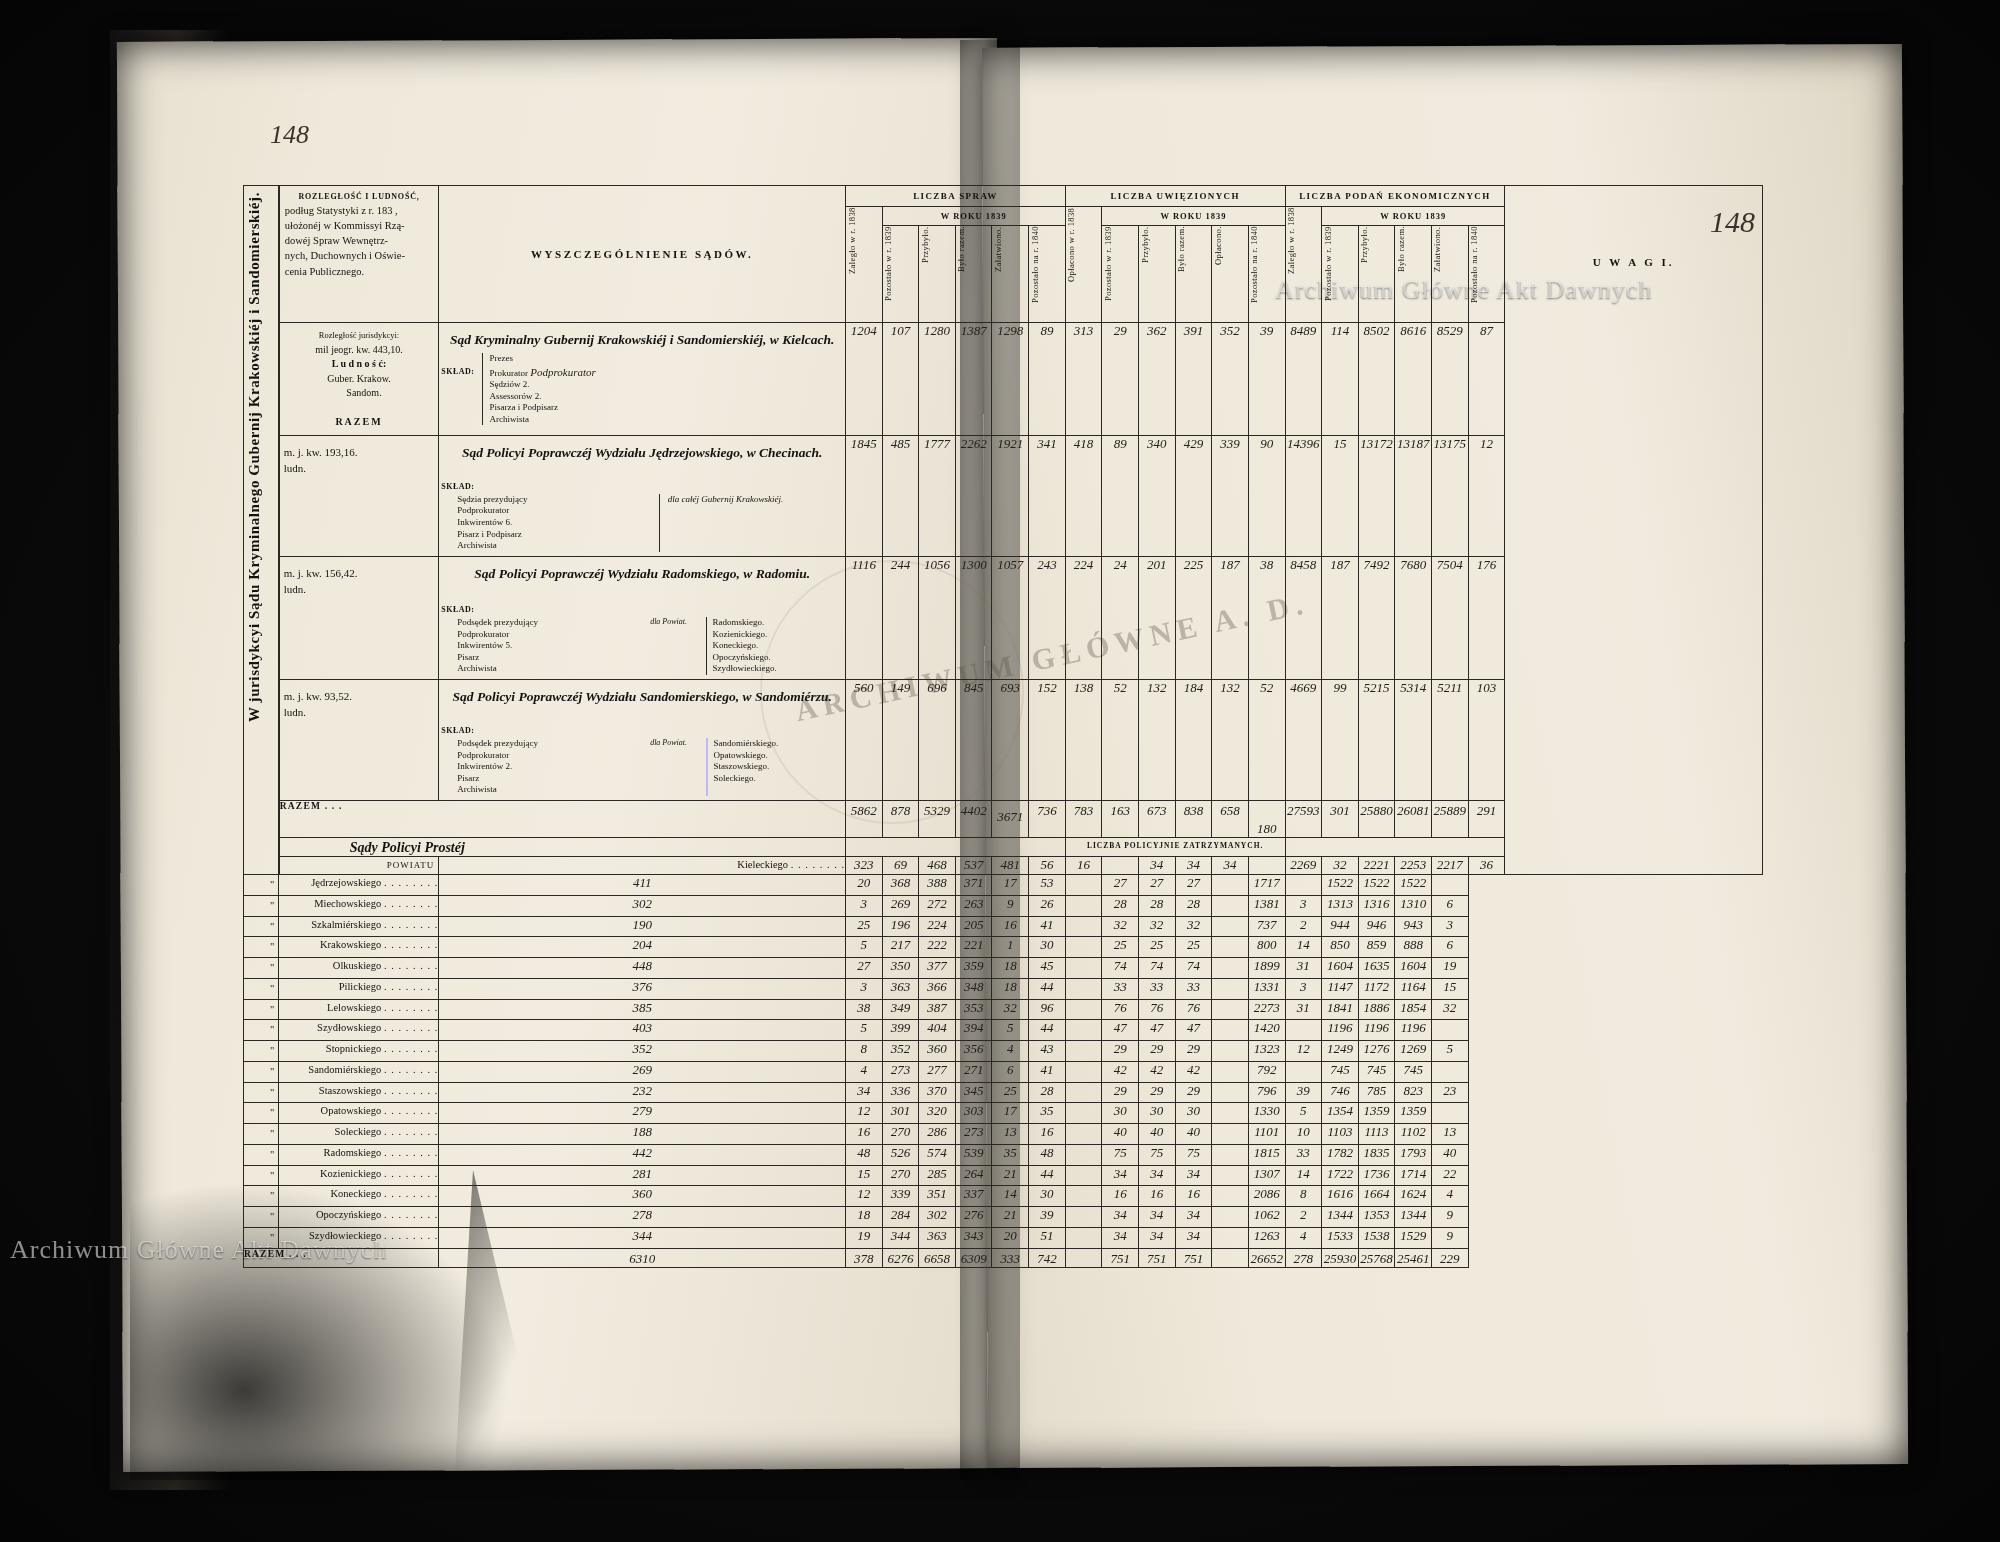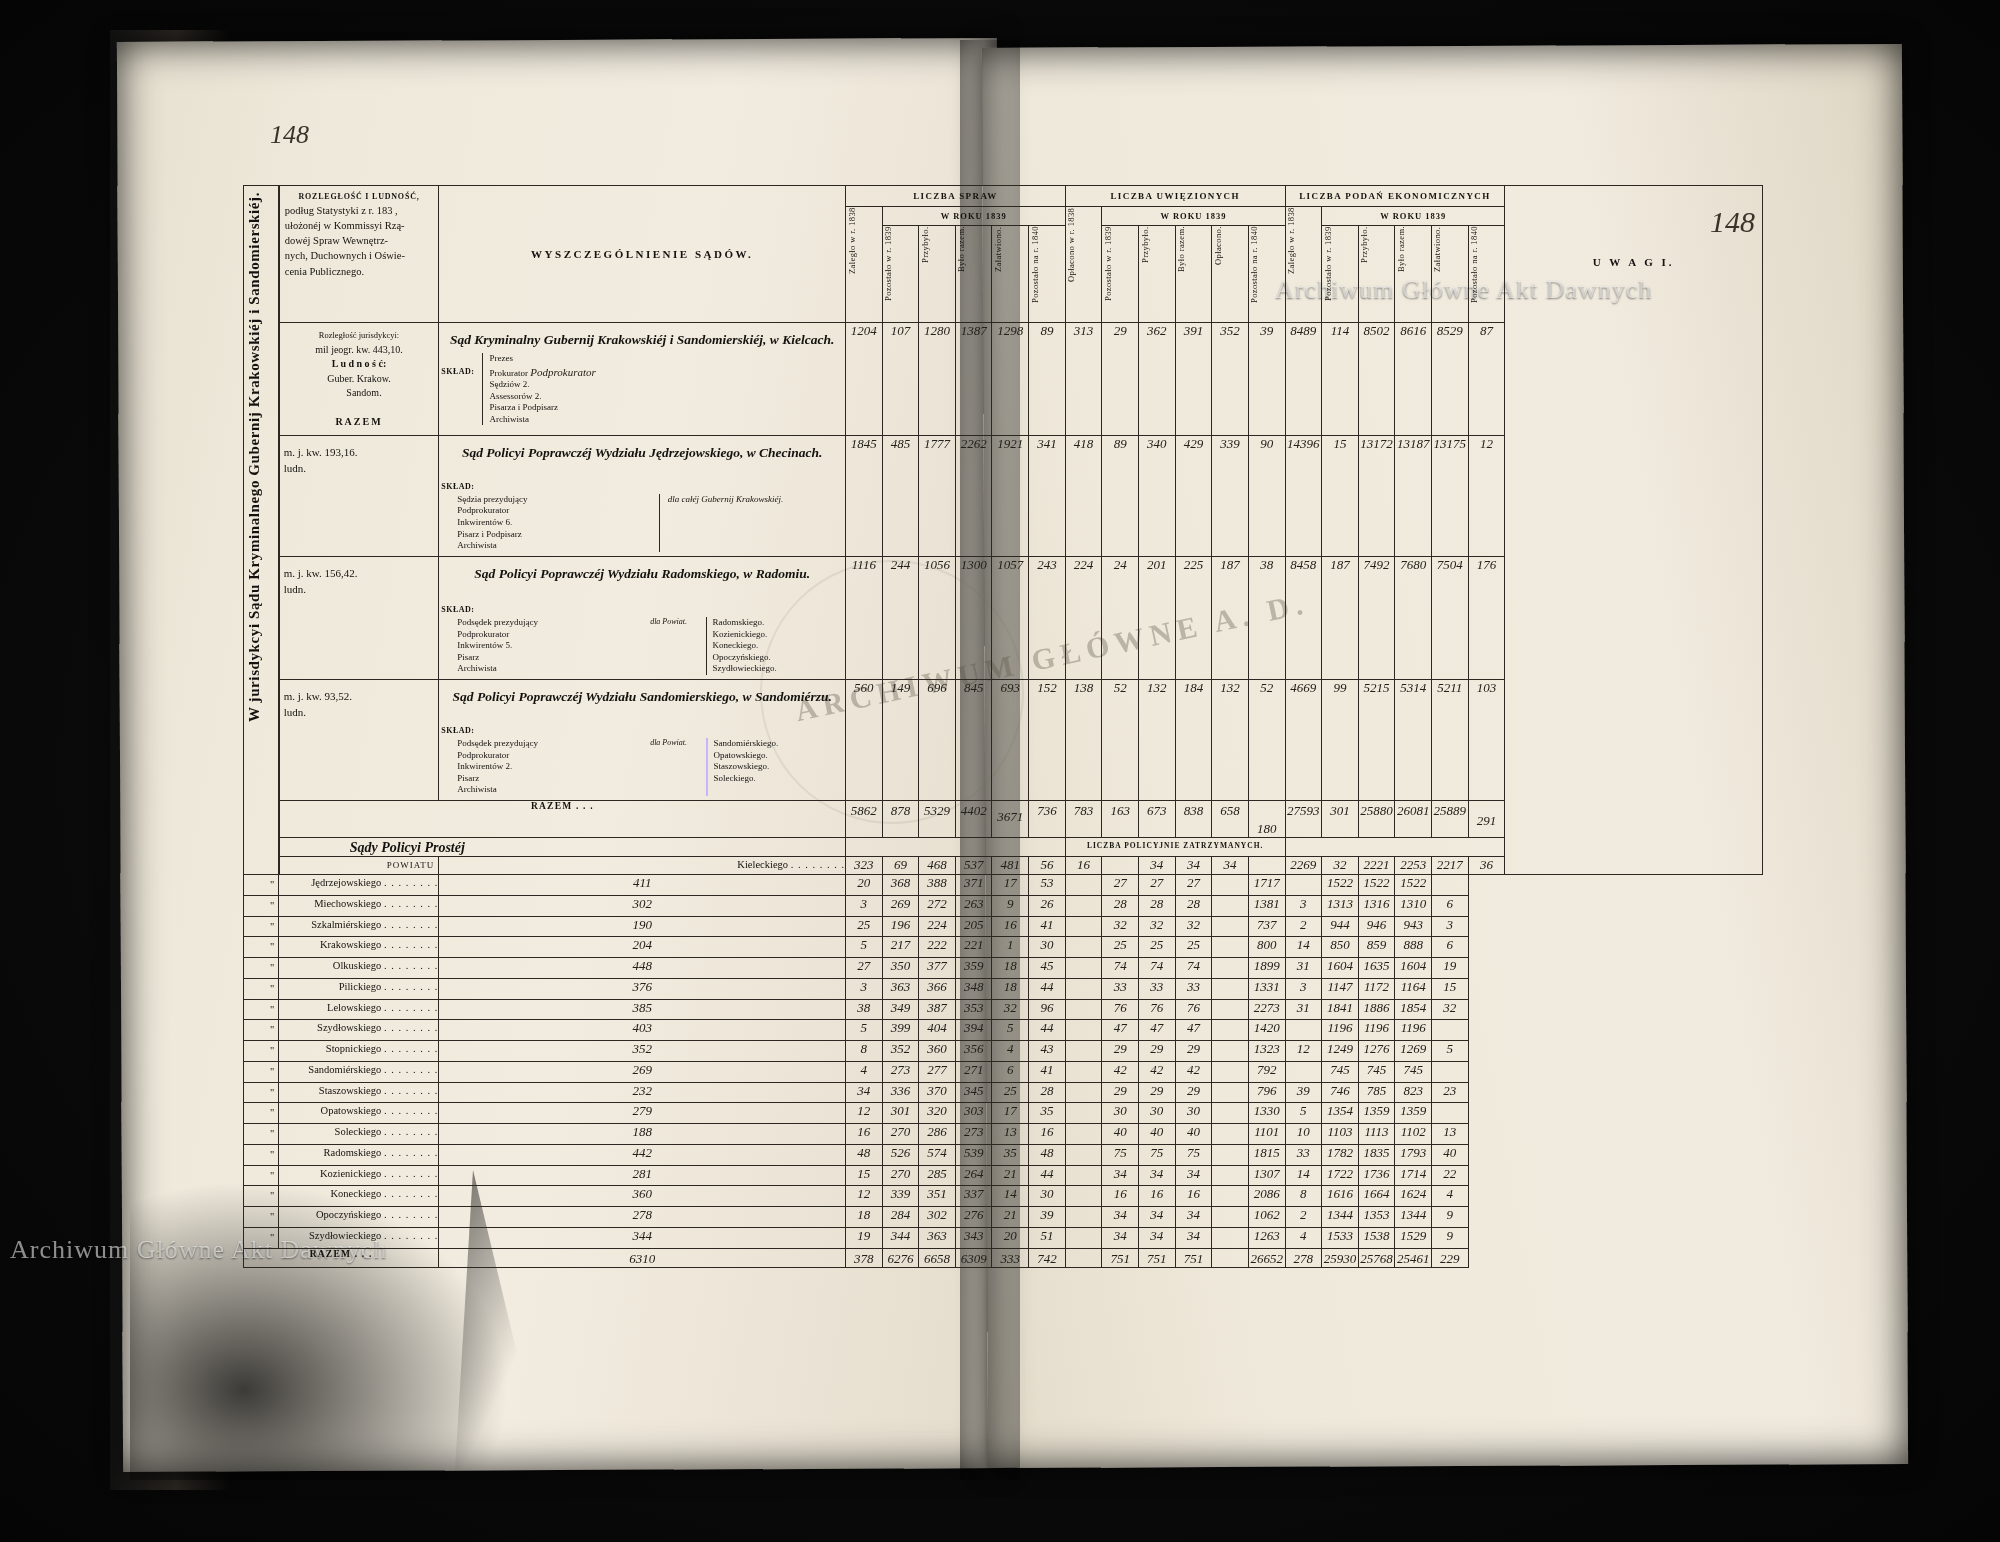--- a/index.html
+++ b/index.html
@@ -36,21 +36,21 @@
   .hand{font-family:"Liberation Serif",serif;font-style:italic;color:#26211b;}
   .num{font-style:italic;font-size:13px;text-align:center;padding-top:6px;color:#23201a;}
   .spineTitle{writing-mode:vertical-rl;transform:rotate(180deg);
       font-size:15px;font-weight:bold;letter-spacing:.6px;text-align:center;
       padding:6px 2px;}
   .courtname{text-align:center;font-weight:bold;font-style:italic;font-size:13.5px;line-height:1.35;padding-top:8px;}
   .sklad{font-size:9px;line-height:1.28;padding:4px 0 2px 16px;}
   .sklad .lbl{font-weight:bold;font-size:8px;letter-spacing:.5px;}
   .brace{display:inline-block;border-left:1px solid #2c2721;padding-left:6px;margin-left:4px;}
   .right-list{font-size:9px;line-height:1.28;}
-  .razem{font-size:9.5px;font-weight:bold;letter-spacing:1.2px;text-align:center;padding:4px 6px 2px 0;}
+  .razem{font-size:9.5px;font-weight:bold;letter-spacing:1.2px;text-align:left;padding:4px 6px 2px 0;}
   .povrow{font-size:10.5px;line-height:1.5;}
   .pov-name{text-align:right;padding-right:4px;}
   .dots{letter-spacing:1px;}
   .uwagi{font-size:11px;letter-spacing:3px;font-weight:bold;text-align:center;padding-top:70px;}
   .folio{position:absolute;font-style:italic;font-size:26px;color:#3a332a;}
   .wm{position:absolute;font-family:"Liberation Serif",serif;color:rgba(255,255,255,.55);
       font-size:26px;letter-spacing:1px;text-shadow:0 1px 2px rgba(0,0,0,.5);}
   .wmcircle{position:absolute;left:760px;top:560px;width:260px;height:260px;border-radius:50%;
       border:2px solid rgba(120,110,95,.25);opacity:.5;}
   .wmtext{position:absolute;color:rgba(90,82,70,.35);font-size:30px;font-weight:bold;letter-spacing:6px;}
@@ -346,21 +346,21 @@
       <td class="num" style="padding-top:2px;">163</td>
       <td class="num" style="padding-top:2px;">673</td>
       <td class="num" style="padding-top:2px;">838</td>
       <td class="num" style="padding-top:2px;">658</td>
       <td class="num" style="padding-top:20px;">180</td>
       <td class="num" style="padding-top:2px;">27593</td>
       <td class="num" style="padding-top:2px;">301</td>
       <td class="num" style="padding-top:2px;">25880</td>
       <td class="num" style="padding-top:2px;">26081</td>
       <td class="num" style="padding-top:2px;">25889</td>
-      <td class="num" style="padding-top:12px;">291</td>
+      <td class="num" style="padding-top:2px;">291</td>
     </tr>
 
     <tr>
       <td colspan="2" style="padding:2px 0 0 70px;font-style:italic;font-weight:bold;font-size:14px;">Sądy Policyi Prostéj</td>
       <td colspan="6" style="border-bottom:1px solid #2c2721;"></td>
       <td colspan="6" class="sub" style="font-size:7.5px;padding:3px 0;">LICZBA POLICYJNIE ZATRZYMANYCH.</td>
       <td colspan="6"></td>
     </tr>
 
     <tr>

